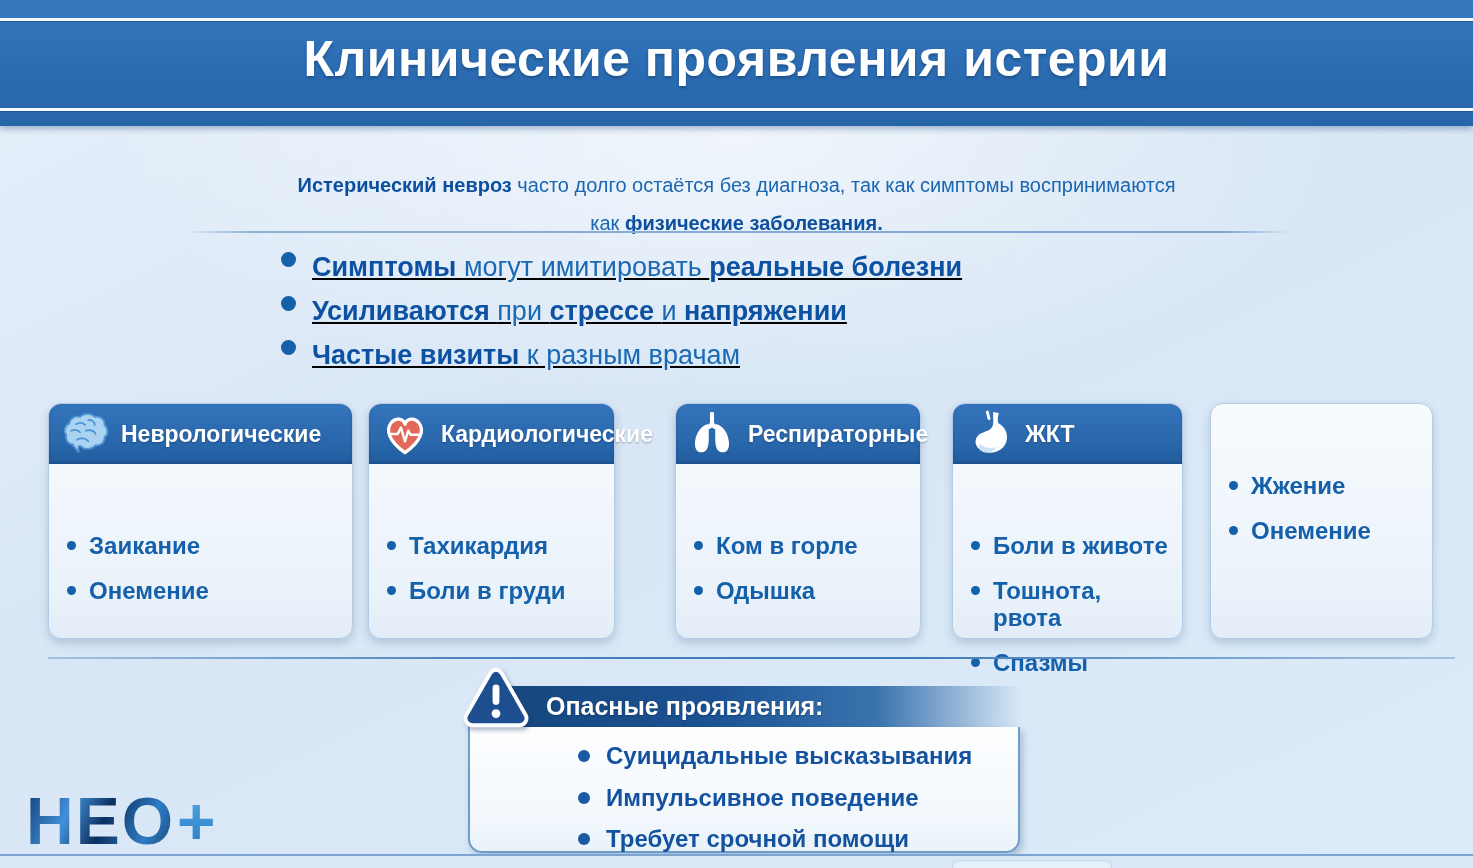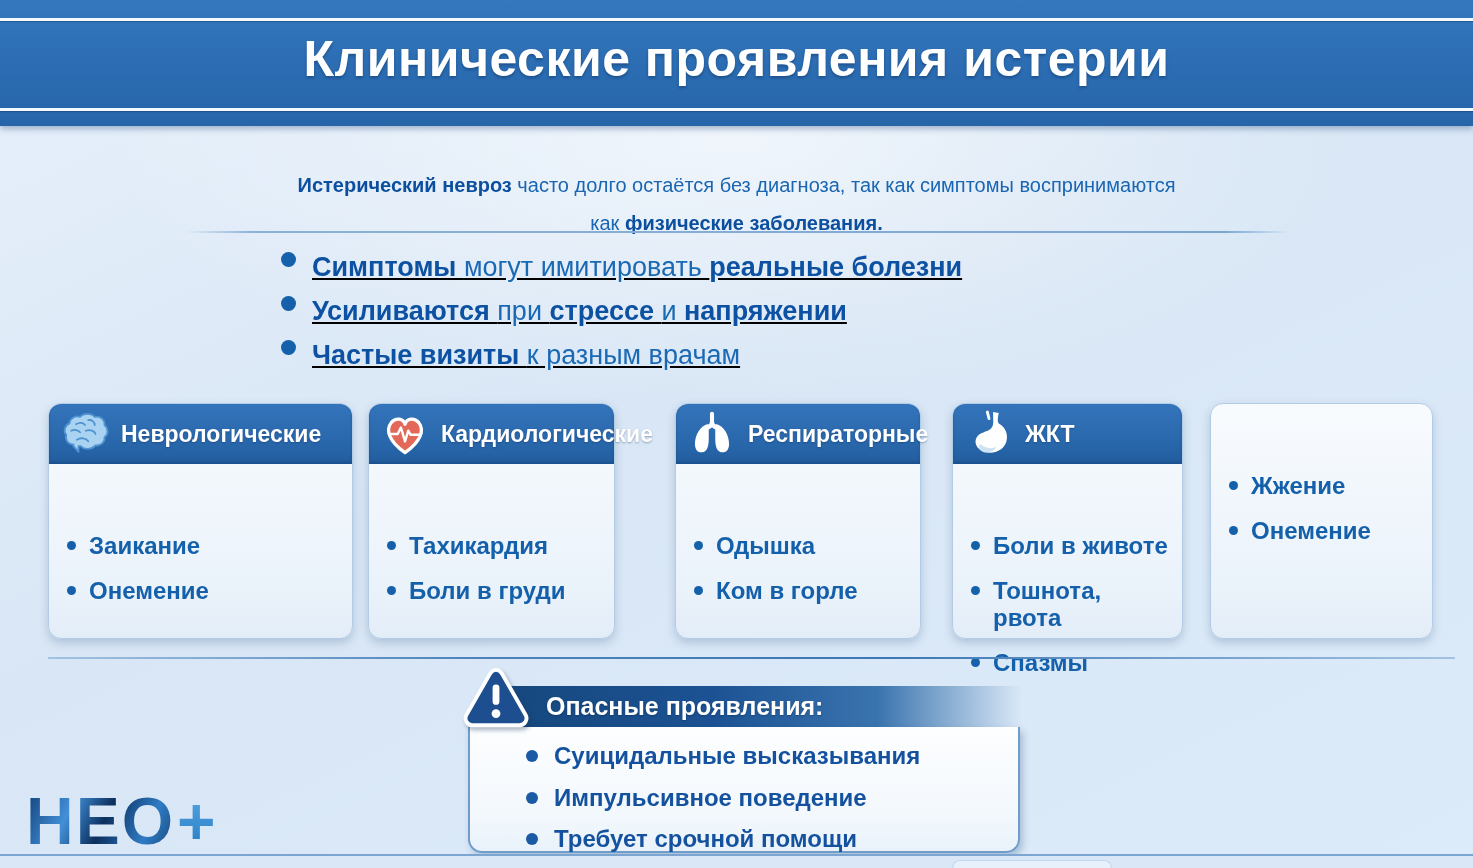--- a/index.html
+++ b/index.html
@@ -61,21 +61,21 @@
   
   .danger-bar { position:absolute; left:506px; top:686px; width:516px; height:41px;
     background:linear-gradient(90deg,#16487e 0%,#1c5293 40%,#3a74ae 72%,rgba(190,215,238,0) 100%);
     display:flex; align-items:center; padding-left:40px; }
   .danger-bar .t { color:#fff; font-weight:700; font-size:25px; text-shadow:0 1px 2px rgba(8,35,70,.4); }
   .danger-tri { position:absolute; left:458px; top:665px; width:76px; height:70px; z-index:3;
     filter:drop-shadow(2px 3px 2px rgba(20,50,90,.35)); }
   .danger-box { position:absolute; left:468px; top:727px; width:552px; height:126px;
     background:linear-gradient(180deg,#fdfeff 0%,#f3f8fd 70%,#e9f2fa 100%);
     border:2px solid #6f9cc9; border-top:none; border-radius:0 0 14px 14px;
-    box-shadow:3px 4px 7px rgba(50,90,140,.3); padding:15px 0 0 56px; }
+    box-shadow:3px 4px 7px rgba(50,90,140,.3); padding:15px 0 0 108px; }
   .danger-box .ci { margin-bottom:14px; }
   .danger-box .ci .d { width:12px; height:12px; margin-top:8px; margin-right:16px; background:#1b5aa5; }
   .danger-box .ci span { color:#14529f; }
 
   
   .logo { position:absolute; left:26px; top:788px; font-size:66px; font-weight:800;
     letter-spacing:2px; line-height:1; }
   .logo .neo { background:linear-gradient(115deg,#0e3a70 0%,#4390d8 30%,#0c2f5e 52%,#2f7cc4 78%,#14406f 100%);
     -webkit-background-clip:text; background-clip:text; color:transparent; -webkit-text-fill-color:transparent; }
   .logo .plus { background:linear-gradient(180deg,#5cabe5 0%,#1f78c2 100%);
@@ -178,25 +178,25 @@
         <path d="M26 20 C18 22 11 33 11 44 C11 53 16 56 22 54 C27 52 28 45 28 37 L28 24 C28 20.5 27.6 19.5 26 20 Z"></path>
         <path d="M38 20 C46 22 53 33 53 44 C53 53 48 56 42 54 C37 52 36 45 36 37 L36 24 C36 20.5 36.4 19.5 38 20 Z"></path>
       </g>
       <path d="M32 7 V17 M32 17 C32 22 29 23 25 25 M32 17 C32 22 35 23 39 25" fill="none" stroke="#ffffff" stroke-width="5" stroke-linecap="round"></path>
     </svg>
     <span class="ttl">Респираторные</span>
   </div>
   <div class="card-body">
     <div class="ci">
         <div class="d"></div>
+        <span>Ком в горле</span>
+      </div>
+    <div class="ci">
+        <div class="d"></div>
         <span>Одышка</span>
-      </div>
-    <div class="ci">
-        <div class="d"></div>
-        <span>Ком в горле</span>
       </div>
   </div>
 </div>
 
 <div class="card" style="left:952px;width:231px;">
   <div class="card-head">
     <svg class="icon" viewBox="0 0 64 64">
       <path fill="#ffffff" d="M37 5 L44 6 C43 11 42 16 44 19 C51 23 55 30 54 38 C53 48 44 55 33 55 C25 55 18 51 16 45 C14 38 18 32 25 30 C30 28 34 27 36 23 C38 20 37 14 37 5 Z"></path>
       <path fill="#cde2f5" d="M21 44 C26 49 34 51 41 48 C39 53 31 56 25 54 C20 52 19 48 21 44 Z"></path>
       <path d="M30 5 L32 13" stroke="#ffffff" stroke-width="3.5" stroke-linecap="round"></path>

